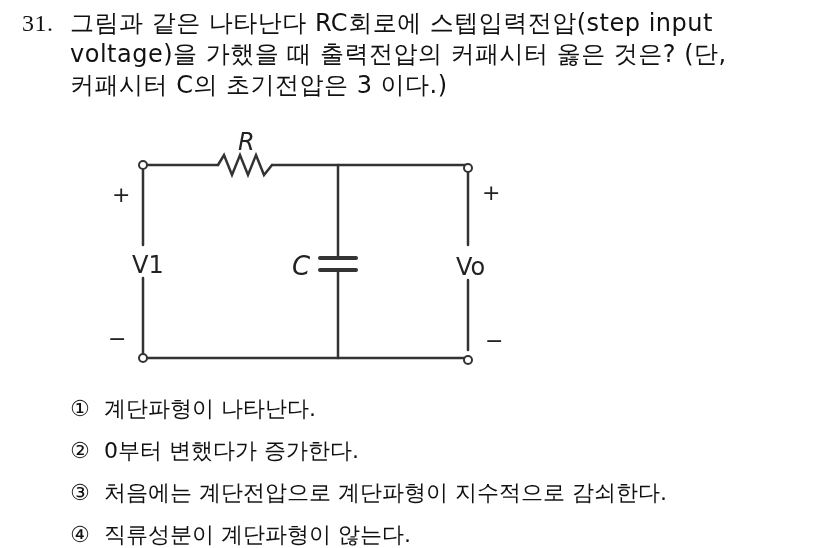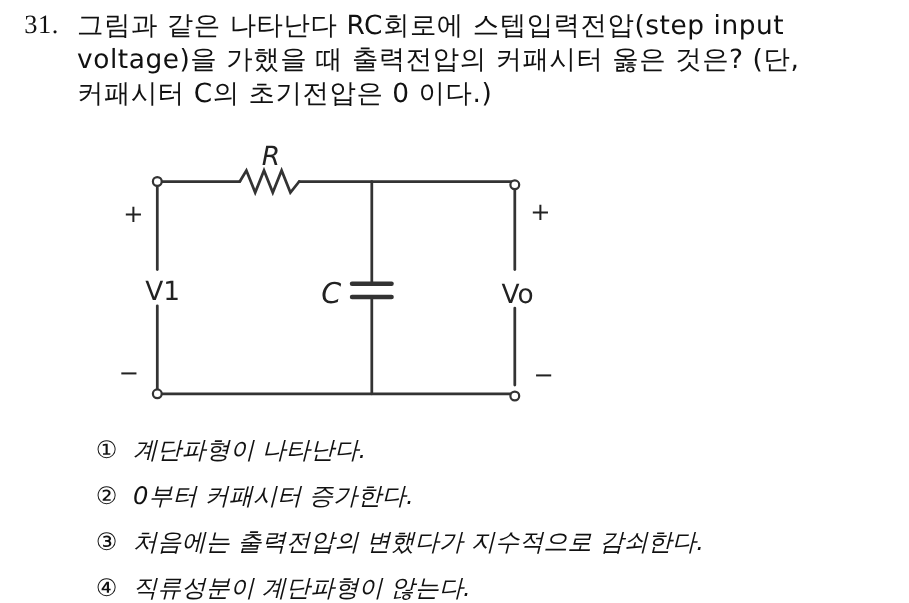--- a/index.html
+++ b/index.html
@@ -3,31 +3,31 @@
 <meta charset="utf-8">
 <style>
   html, body { margin:0; padding:0; background:#fff; }
   body { width:826px; height:548px; position:relative; overflow:hidden;
          font-family:"DejaVu Sans","Liberation Sans",sans-serif; color:#111; }
   .q { position:absolute; left:22px; top:8px; width:800px; font-size:24px; line-height:31px; letter-spacing:0.5px; }
   .q .num { position:absolute; left:0; top:0;font-family:Liberation Serif, serif; }
   .q .line { position:absolute; left:48px; white-space:nowrap; }
   .circuit { position:absolute; left:100px; top:110px; width:420px; height:260px; }
   .opts { position:absolute; left:70px; top:388px; font-size:22px; }
-  .opt { position:absolute; left:17px; white-space:nowrap;font-style:italic; }
+  .opt { position:absolute; left:0; white-space:nowrap; }
   .opt .mk { display:inline-block; width:34px; }
 </style>
 </head>
 <body>
 
 <div class="q">
   <span class="num">31.</span>
   <span class="line" style="top:0">그림과 같은 나타난다 RC회로에 스텝입력전압(step input</span>
   <span class="line" style="top:31px">voltage)을 가했을 때 출력전압의 커패시터 옳은 것은? (단,</span>
-  <span class="line" style="top:62px">커패시터 C의 초기전압은 0 이다.)</span>
+  <span class="line" style="top:62px">커패시터 C의 초기전압은 3 이다.)</span>
 </div>
 
 <svg class="circuit" viewBox="0 0 420 260" width="420" height="260">
   <g stroke="#333" stroke-width="2.5" fill="none" stroke-linecap="round">
 
     <line x1="45" y1="55" x2="118" y2="55"></line>
     <polyline points="118,55 124,45 132,65 140,45 148,65 156,45 164,65 172,55"></polyline>
     <line x1="172" y1="55" x2="368" y2="55"></line>
 
     <line x1="238" y1="55" x2="238" y2="148"></line>
@@ -61,21 +61,21 @@
     <text x="382" y="90">+</text>
     <text x="385" y="238">−</text>
   </g>
 </svg>
 
 <div class="opts">
   <div class="opt" style="top:6px">
     <span class="mk">①</span><span>계단파형이 나타난다.</span>
   </div>
   <div class="opt" style="top:48px">
-    <span class="mk">②</span><span>0부터 커패시터 증가한다.</span>
+    <span class="mk">②</span><span>0부터 변했다가 증가한다.</span>
   </div>
   <div class="opt" style="top:90px">
-    <span class="mk">③</span><span>처음에는 출력전압의 변했다가 지수적으로 감쇠한다.</span>
+    <span class="mk">③</span><span>처음에는 계단전압으로 계단파형이 지수적으로 감쇠한다.</span>
   </div>
   <div class="opt" style="top:132px">
     <span class="mk">④</span><span>직류성분이 계단파형이 않는다.</span>
   </div>
 </div>
 
 </body></html>

